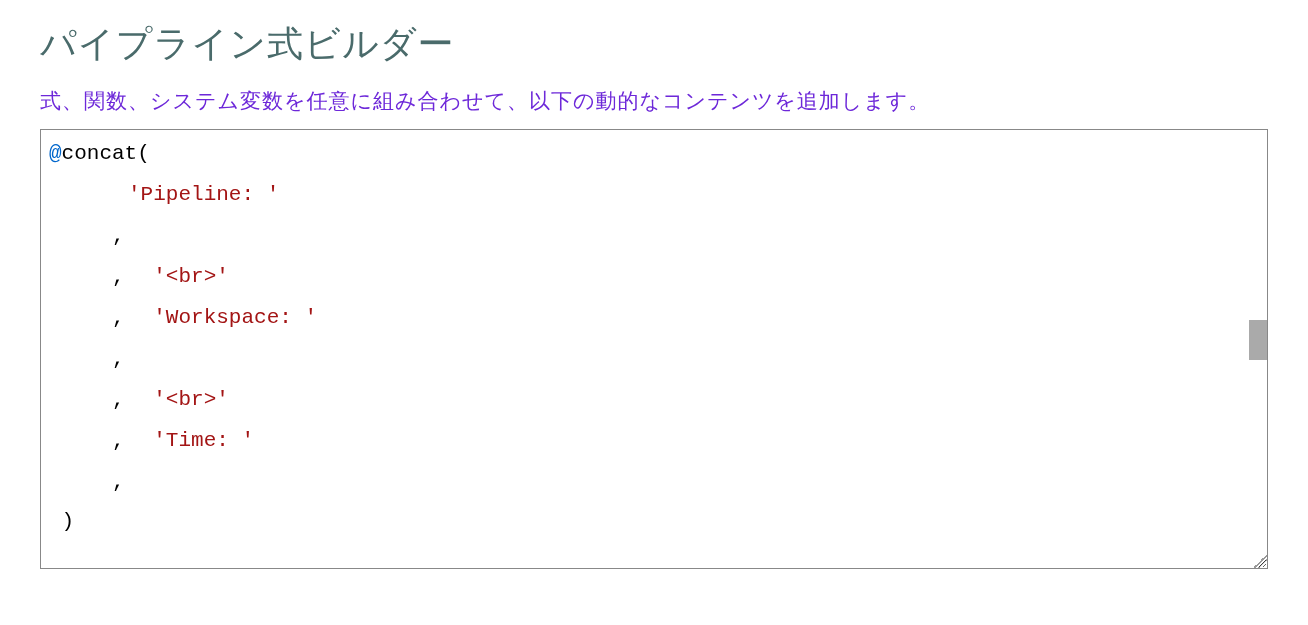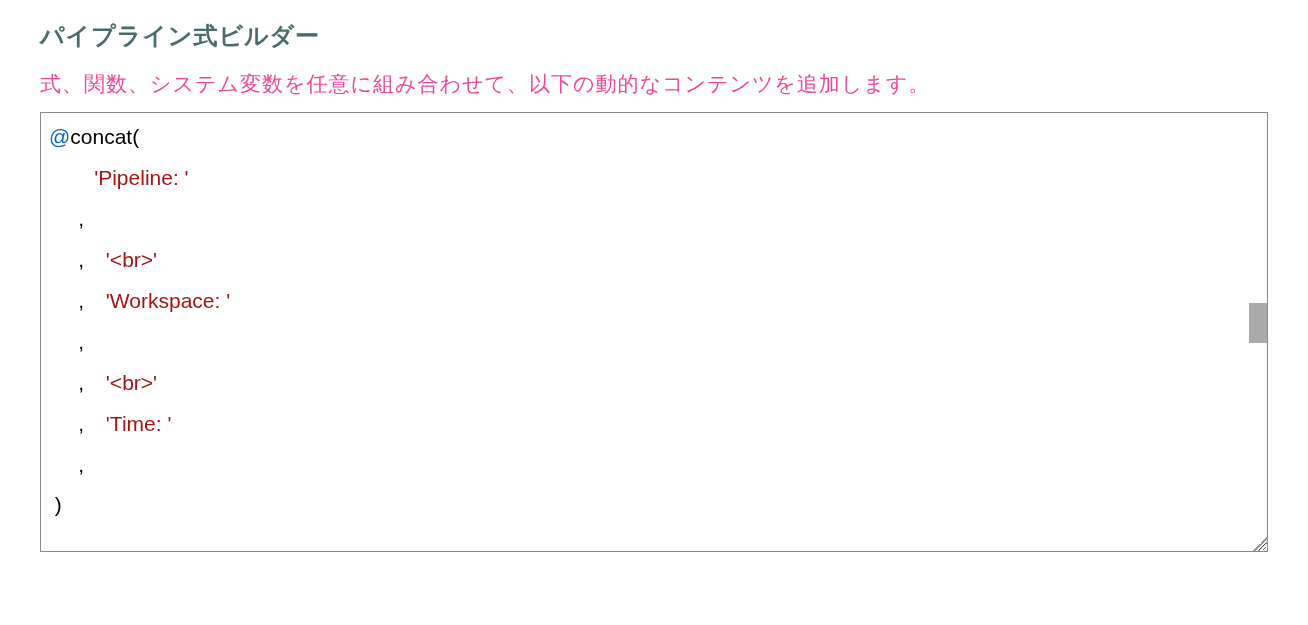--- a/index.html
+++ b/index.html
@@ -6,43 +6,43 @@
       margin: 0;
       padding: 0;
       box-sizing: border-box;
     }
     body {
       font-family: "Segoe UI", "Yu Gothic", "Meiryo", sans-serif;
       background: #ffffff;
       padding: 20px 40px;
     }
     .title {
-      font-size: 24px;
-      font-weight: 700;
+      font-size: 36px;
+      font-weight: 400;
       color: #4a6b6b;
       margin-bottom: 18px;
       letter-spacing: 1px;
     }
     .description {
       font-size: 21px;
-      color: #ec4899;
+      color: #6d28d9;
       margin-bottom: 14px;
       letter-spacing: 1px;
     }
     .code-editor {
       border: 1px solid #888;
       background: #ffffff;
       position: relative;
       width: 100%;
       height: 440px;
       overflow: hidden;
       resize: both;
     }
     .code-content {
-      font-family: Liberation Sans, sans-serif;
+      font-family: Liberation Mono, monospace;
       font-size: 21px;
       line-height: 1.95;
       padding: 4px 8px;
       white-space: pre;
       overflow-y: auto;
       overflow-x: hidden;
       height: 100%;
     }
     .at-symbol {
       color: #0066cc;

